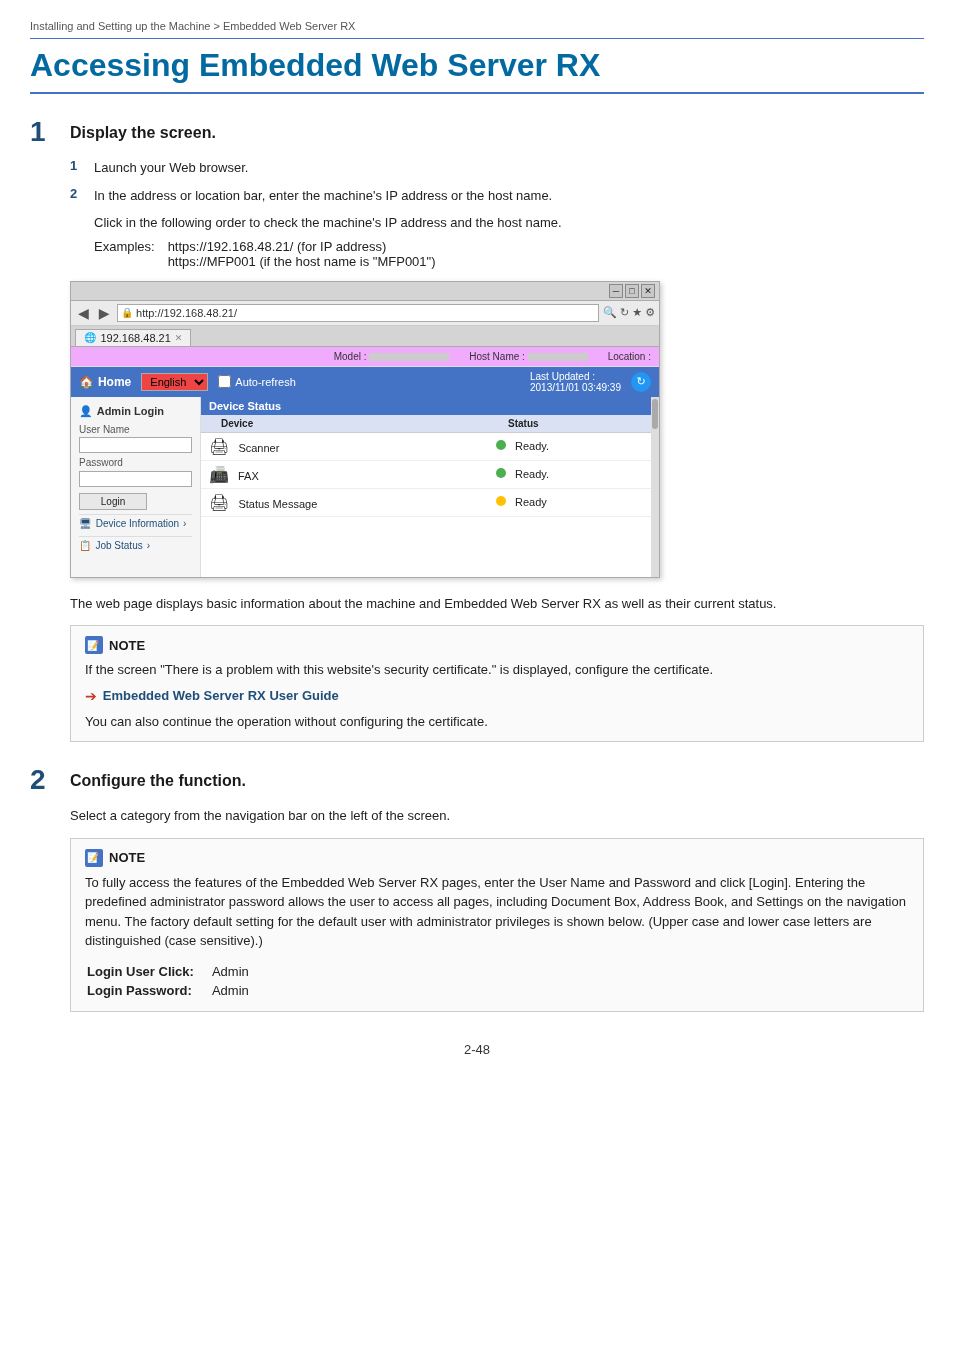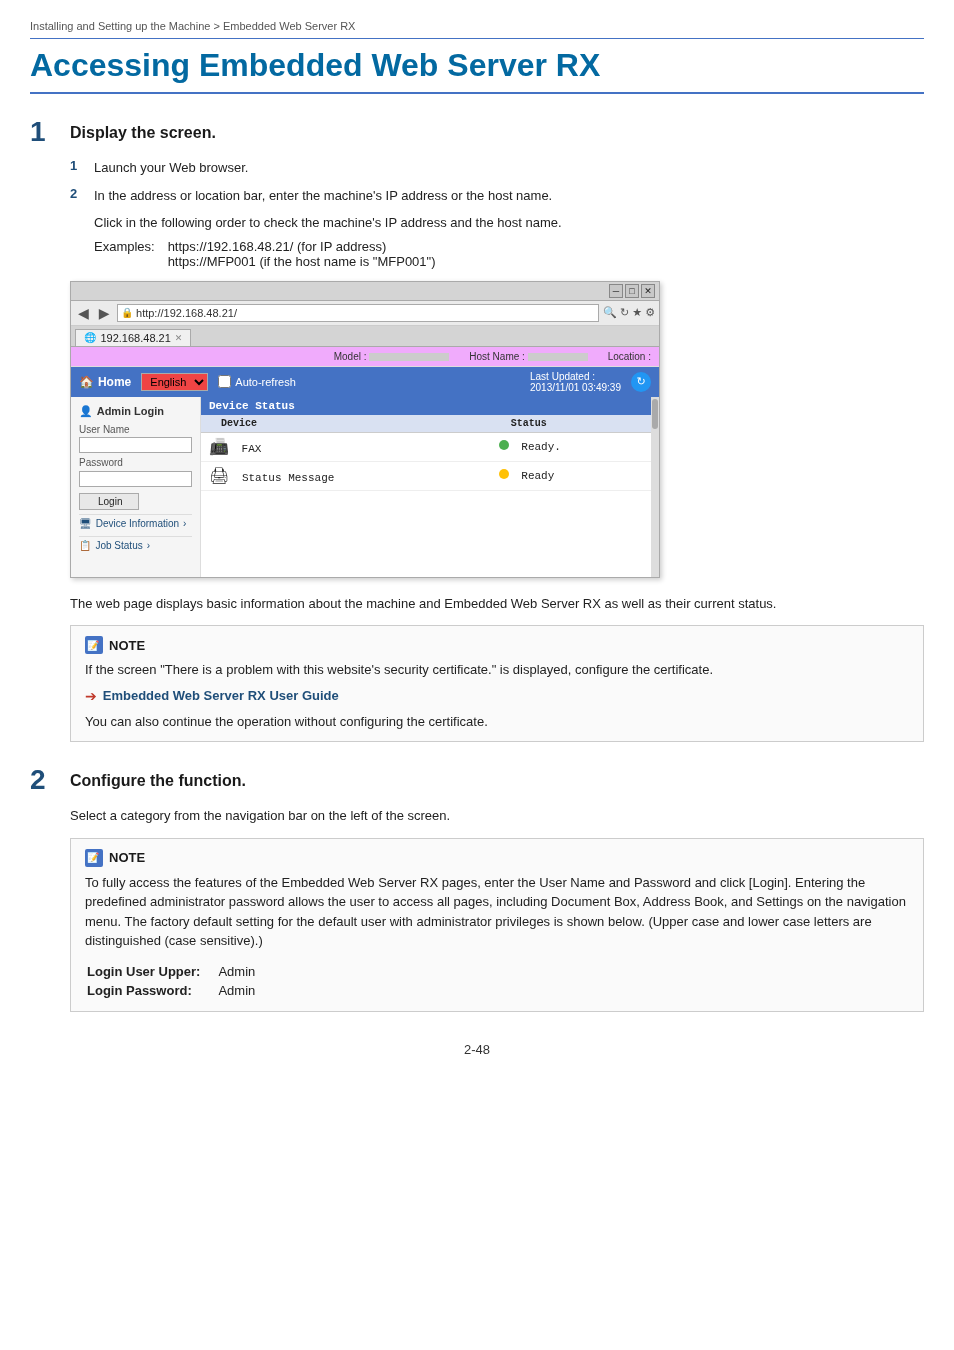--- a/index.html
+++ b/index.html
@@ -284,21 +284,21 @@
     .admin-input {
       width: 100%;
       height: 16px;
       border: 1px solid #aaa;
       font-size: 10px;
       padding: 1px 3px;
     }
 
     .admin-login-btn {
       margin-top: 6px;
-      width: 60px;
+      width: 68px;
       background: #e8e8e8;
       border: 1px solid #aaa;
       font-size: 10px;
       padding: 2px 18px;
       cursor: pointer;
       display: block;
       text-align: center;
     }
 
     .sidebar-menu-item {
@@ -308,21 +308,20 @@
       font-size: 10px;
       color: #1f4e79;
       padding: 3px 0;
       border-top: 1px solid #ddd;
       margin-top: 4px;
     }
 
     .browser-content {
       flex: 1;
       padding: 0;
-      font-family: Liberation Mono, monospace;
     }
 
     .device-status-title {
       background: #4472c4;
       color: #fff;
       font-size: 11px;
       font-weight: bold;
       padding: 3px 8px;
     }
 
@@ -586,20 +585,30 @@
             <div class="browser-content">
               <div class="device-status-title">Device Status</div>
               <table class="device-status-table">
                 <thead>
                   <tr>
                     <th>Device</th>
                     <th>Status</th>
                   </tr>
                 </thead>
                 <tbody id="device-table-body">
+                    <tr>
+      <td>
+        <span style="font-size:16px;margin-right:6px;">🖨</span>
+        <span>Scanner</span>
+      </td>
+      <td>
+        <span class="status-dot "></span>
+        <span style="margin-left:6px;">Ready.</span>
+      </td>
+    </tr>
                     <tr>
       <td>
         <span style="font-size:16px;margin-right:6px;">📠</span>
         <span>FAX</span>
       </td>
       <td>
         <span class="status-dot "></span>
         <span style="margin-left:6px;">Ready.</span>
       </td>
     </tr>
@@ -652,21 +661,21 @@
 
     <div class="note-box">
       <div class="note-header">
         <div class="note-icon">📝</div>
         <span>NOTE</span>
       </div>
       <div class="note-text">To fully access the features of the Embedded Web Server RX pages, enter the User Name and Password and click [Login]. Entering the predefined administrator password allows the user to access all pages, including Document Box, Address Book, and Settings on the navigation menu. The factory default setting for the default user with administrator privileges is shown below. (Upper case and lower case letters are distinguished (case sensitive).)</div>
       <table class="credentials-table">
         <tbody>
             <tr>
-          <td>Login User Upper:</td>
+          <td>Login User Click:</td>
           <td>Admin</td>
         </tr>
         <tr>
           <td>Login Password:</td>
           <td>Admin</td>
         </tr>
       </tbody>
         </table>
     </div>
   </div>

